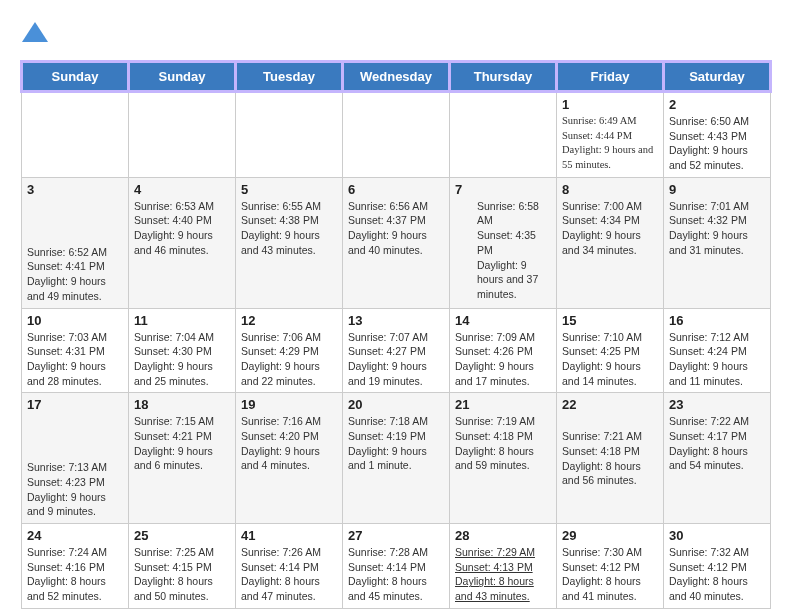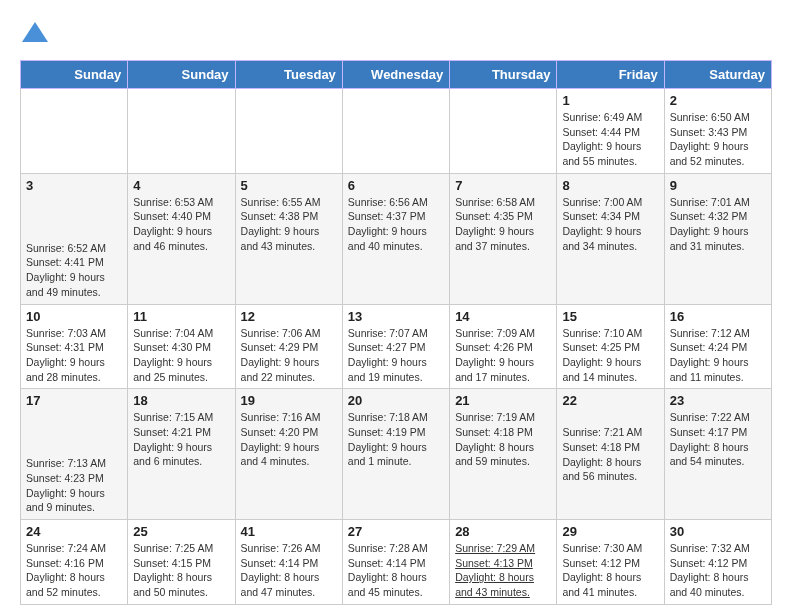--- a/index.html
+++ b/index.html
@@ -45,25 +45,25 @@
       color: #555;
     }
     table {
       width: 100%;
       border-collapse: collapse;
       font-size: 11px;
     }
     thead th {
       background-color: #3a7abf;
       color: #fff;
-      text-align: right;
+      text-align: center;
       padding: 6px 6px;
       font-size: 13px;
       font-weight: bold;
-      border: 1px solid #c4b5fd;
+      border: 3px solid #c4b5fd;
     }
     td {
       border: 1px solid #ccc;
       vertical-align: top;
       padding: 4px 5px;
       min-height: 70px;
       width: 107px;
     }
     .day-num {
       font-size: 13px;
@@ -122,28 +122,28 @@
   </thead>
   <tbody id="calendar-body">
   <tr>
         <td class="empty-cell"></td>
         <td class="empty-cell"></td>
         <td class="empty-cell"></td>
         <td class="empty-cell"></td>
         <td class="empty-cell"></td>
         <td>
           <span class="day-num">1</span>
-          <div class="day-info" style="white-space: pre-line;">Sunrise: 6:49 AM
+          <div class="day-info" style="white-space: pre-line; font-family: Liberation Serif, serif;">Sunrise: 6:49 AM
 Sunset: 4:44 PM
 Daylight: 9 hours and 55 minutes.</div>
         </td>
         <td>
           <span class="day-num">2</span>
           <div class="day-info" style="white-space: pre-line;">Sunrise: 6:50 AM
-Sunset: 3:43 PM
+Sunset: 4:43 PM
 Daylight: 9 hours and 52 minutes.</div>
         </td>
       </tr>
       <tr>
         <td>
           <span class="day-num">3</span>
           <div class="day-info" style="white-space: pre-line; margin-top: 48px;">Sunrise: 6:52 AM
 Sunset: 4:41 PM
 Daylight: 9 hours and 49 minutes.</div>
         </td>
@@ -160,21 +160,21 @@
 Daylight: 9 hours and 43 minutes.</div>
         </td>
         <td>
           <span class="day-num">6</span>
           <div class="day-info" style="white-space: pre-line;">Sunrise: 6:56 AM
 Sunset: 4:37 PM
 Daylight: 9 hours and 40 minutes.</div>
         </td>
         <td>
           <span class="day-num">7</span>
-          <div class="day-info" style="white-space: pre-line;">Sunrise: 6:58 AM
+          <div class="day-info" style="white-space: pre-line; margin-left: 22px;">Sunrise: 6:58 AM
 Sunset: 4:35 PM
 Daylight: 9 hours and 37 minutes.</div>
         </td>
         <td>
           <span class="day-num">8</span>
           <div class="day-info" style="white-space: pre-line;">Sunrise: 7:00 AM
 Sunset: 4:34 PM
 Daylight: 9 hours and 34 minutes.</div>
         </td>
         <td>

